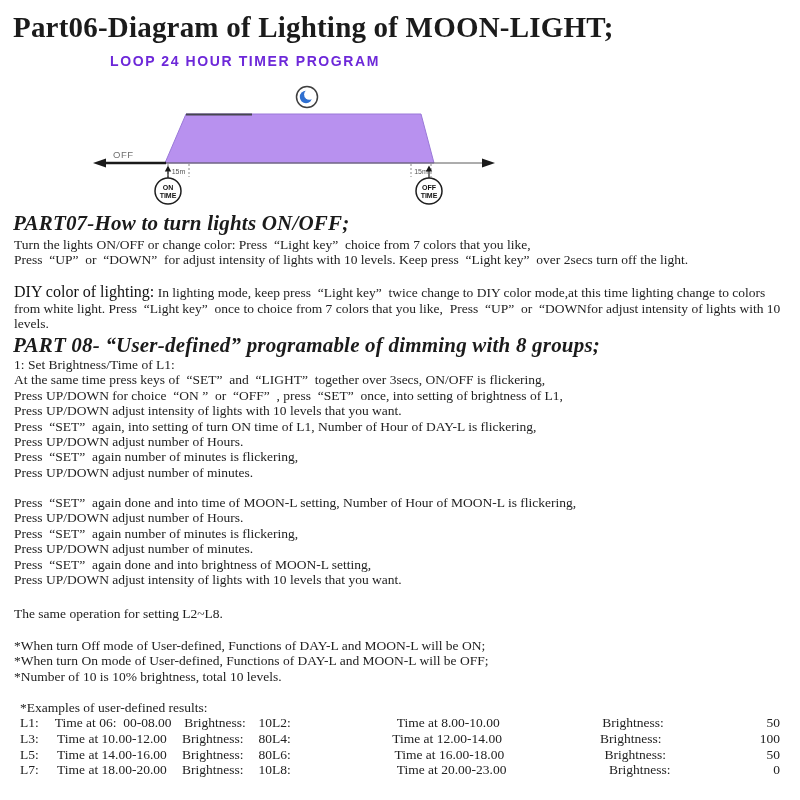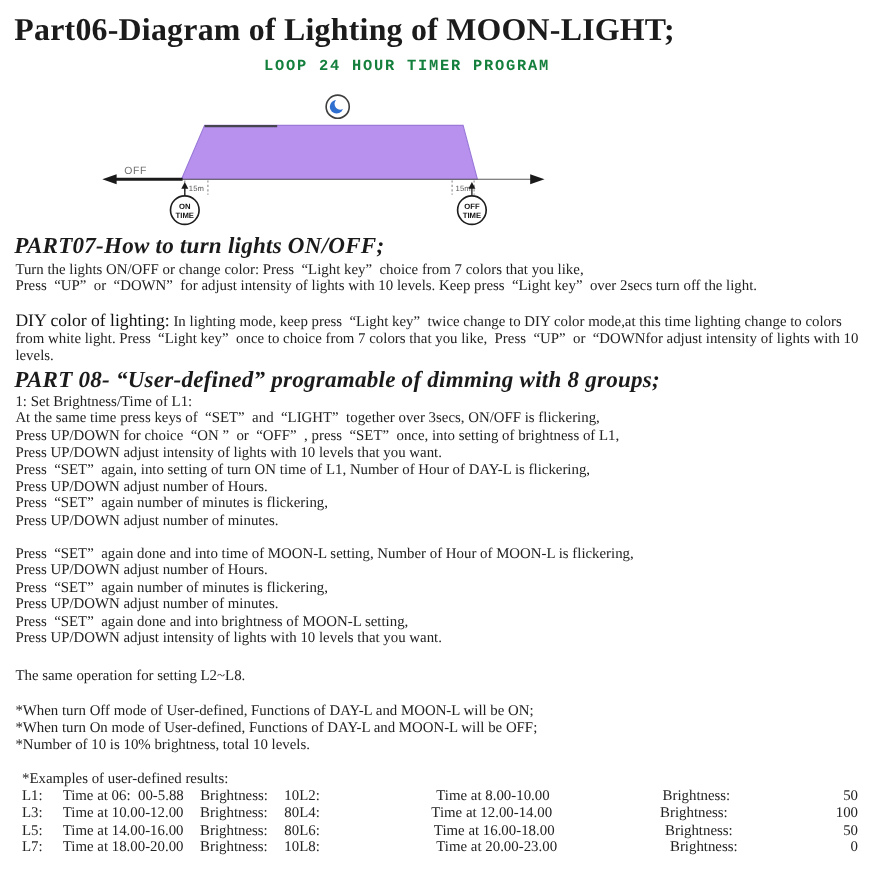--- a/index.html
+++ b/index.html
@@ -10,23 +10,23 @@
   .abs{position:absolute;}
   .h-title{left:13px;top:11px;font-size:29px;font-weight:bold;letter-spacing:0.2px;}
   .h2{font-size:21px;font-weight:bold;letter-spacing:0.2px;font-style:italic;}
   .bodyline{font-size:13.5px;line-height:15.4px;white-space:pre-wrap;color:#222;}
   .para{font-size:13.5px;line-height:15.6px;white-space:pre-wrap;color:#222;}
   .lead-bold{font-size:16px;font-weight:normal;color:#111;}
   
   #diagram{left:88px;top:52px;width:412px;height:158px;}
   #diagram svg{position:absolute;left:0;top:0;}
   .loop-title{
-    position:absolute;left:0;right:0;top:1px;text-align:right;padding-left:22px;
-    font-family:Liberation Mono, monospace;font-weight:bold;font-size:14px;
-    letter-spacing:1.6px;color:#15803d;
+    position:absolute;left:0;right:0;top:1px;text-align:left;padding-left:22px;
+    font-family:Liberation Sans, sans-serif;font-weight:bold;font-size:14px;
+    letter-spacing:1.6px;color:#6d28d9;
   }
   .svgtext-sm{font-family:"Liberation Sans",sans-serif;}
   
   #examples{left:20px;top:716px;width:760px;display:grid;grid-template-columns:252px auto;
     row-gap:2px;font-size:13.5px;line-height:13.8px;color:#222;}
   .ex-row{display:flex;gap:9px;white-space:pre;justify-content:space-between;}
   .ex-label{min-width:22px;}
   
   #part07-head{left:13px;top:211px;}
   #part07-lines{left:14px;top:237px;width:780px;}
@@ -124,21 +124,21 @@
 <div id="notes" class="abs">
   <div class="bodyline">*When turn Off mode of User-defined, Functions of DAY-L and MOON-L will be ON;</div>
   <div class="bodyline">*When turn On mode of User-defined, Functions of DAY-L and MOON-L will be OFF;</div>
   <div class="bodyline">*Number of 10 is 10% brightness, total 10 levels.</div>
 </div>
 
 <div id="examples-title" class="abs bodyline">*Examples of user-defined results:</div>
 
 <div id="examples" class="abs">
   <div class="ex-row">
-    <span class="ex-label">L1:</span><span>Time at 06:  00-5.88</span><span>Brightness:</span><span>10</span>
+    <span class="ex-label">L1:</span><span>Time at 06:  00-08.00</span><span>Brightness:</span><span>10</span>
   </div>
   <div class="ex-row">
     <span class="ex-label">L2:</span><span>Time at 8.00-10.00</span><span>Brightness:</span><span>50</span>
   </div>
   <div class="ex-row">
     <span class="ex-label">L3:</span><span>Time at 10.00-12.00</span><span>Brightness:</span><span>80</span>
   </div>
   <div class="ex-row">
     <span class="ex-label">L4:</span><span>Time at 12.00-14.00</span><span>Brightness:</span><span>100</span>
   </div>

